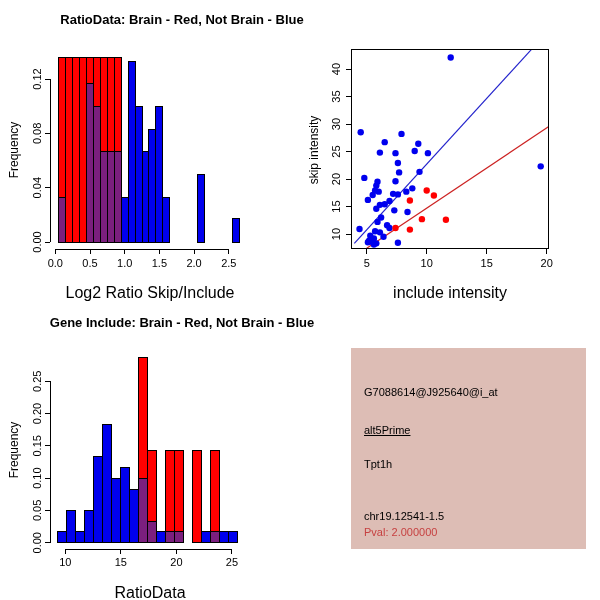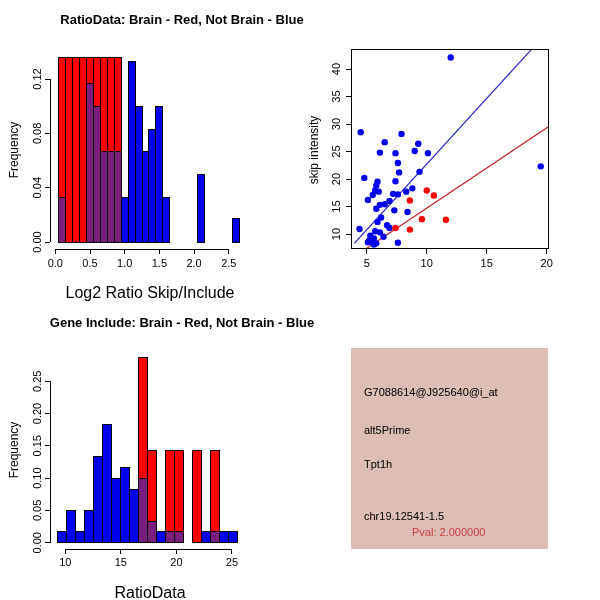--- a/index.html
+++ b/index.html
@@ -11,21 +11,21 @@
   #panel-bl{left:0;top:300px}
   #panel-br{left:300px;top:300px}
   .ptitle{position:absolute;top:12px;left:0;width:100%;text-align:center;
           font-size:13px;font-weight:bold;white-space:nowrap;margin-left:32px;}
   #panel-bl .ptitle{top:15px;}
   .xlab{position:absolute;top:284px;left:0;width:100%;text-align:center;font-size:16px;}
   .ylab{position:absolute;left:-86px;top:143px;width:200px;text-align:center;
         font-size:12px;transform:rotate(-90deg);}
   .panel svg{position:absolute;left:0;top:0;}
   svg text{font-family:"Liberation Sans",sans-serif;font-size:11px;fill:#000;}
-  .info-box{position:absolute;left:51px;top:48px;width:197px;height:201px;}
+  .info-box{position:absolute;left:51px;top:48px;width:228px;height:201px;padding-left:7px;}
   .info-line{position:absolute;left:13px;font-size:11px;white-space:nowrap;}
   .il-0{top:38px}.il-1{top:76px}.il-2{top:110px}.il-3{top:149px}.il-4{top:178px}
 </style>
 </head>
 <body>
 
 <div id="canvas">
 
   <div class="panel" id="panel-tl">
     <svg id="svg-tl" width="300" height="300">
@@ -164,20 +164,21 @@
         <line x1="46" y1="151.5" x2="51" y2="151.5" stroke="#000" stroke-width="1" shape-rendering="crispEdges"></line>
         <text x="40" y="151.5" text-anchor="middle" transform="rotate(-90 40 151.5)">25</text>
         <line x1="46" y1="124" x2="51" y2="124" stroke="#000" stroke-width="1" shape-rendering="crispEdges"></line>
         <text x="40" y="124" text-anchor="middle" transform="rotate(-90 40 124)">30</text>
         <line x1="46" y1="96.5" x2="51" y2="96.5" stroke="#000" stroke-width="1" shape-rendering="crispEdges"></line>
         <text x="40" y="96.5" text-anchor="middle" transform="rotate(-90 40 96.5)">35</text>
         <line x1="46" y1="69" x2="51" y2="69" stroke="#000" stroke-width="1" shape-rendering="crispEdges"></line>
         <text x="40" y="69" text-anchor="middle" transform="rotate(-90 40 69)">40</text>
       </svg>
     <div class="ylab">skip intensity</div>
+    <div class="xlab">include intensity</div>
   </div>
 
   <div class="panel" id="panel-bl">
     <svg id="svg-bl" width="300" height="300">
         <rect x="138.2927" y="57.94400000000002" width="8.99909999999997" height="184.75599999999997" fill="#FF0000" stroke="#000" stroke-width="1" shape-rendering="crispEdges"></rect>
         <rect x="147.29179999999997" y="150.322" width="8.999099999999999" height="92.37799999999999" fill="#FF0000" stroke="#000" stroke-width="1" shape-rendering="crispEdges"></rect>
         <rect x="165.29" y="150.322" width="8.99909999999997" height="92.37799999999999" fill="#FF0000" stroke="#000" stroke-width="1" shape-rendering="crispEdges"></rect>
         <rect x="174.28909999999996" y="150.322" width="8.999099999999999" height="92.37799999999999" fill="#FF0000" stroke="#000" stroke-width="1" shape-rendering="crispEdges"></rect>
         <rect x="192.2873" y="150.322" width="8.99909999999997" height="92.37799999999999" fill="#FF0000" stroke="#000" stroke-width="1" shape-rendering="crispEdges"></rect>
         <rect x="210.2855" y="150.322" width="8.999099999999942" height="92.37799999999999" fill="#FF0000" stroke="#000" stroke-width="1" shape-rendering="crispEdges"></rect>
@@ -223,20 +224,20 @@
         <text x="231.95" y="266" text-anchor="middle">25</text>
       </svg>
     <div class="ptitle">Gene Include: Brain - Red, Not Brain - Blue</div>
     <div class="ylab">Frequency</div>
     <div class="xlab">RatioData</div>
   </div>
 
   <div class="panel" id="panel-br">
     <div class="info-box" id="info-box" style="background: rgb(221, 189, 181);">
       <div class="info-line il-0" style="color: rgb(0, 0, 0);">G7088614@J925640@i_at</div>
-      <div class="info-line il-1" style="color: rgb(0, 0, 0);">alt5Prime</div>
+      <div class="info-line il-1" style="color: rgb(0, 0, 0); text-decoration: underline;">alt5Prime</div>
       <div class="info-line il-2" style="color: rgb(0, 0, 0);">Tpt1h</div>
       <div class="info-line il-3" style="color: rgb(0, 0, 0); margin-top: 13px;">chr19.12541-1.5</div>
-      <div class="info-line il-4" style="color: rgb(198, 65, 65); margin-left: 48px;">Pval: 2.000000</div>
+      <div class="info-line il-4" style="color: rgb(198, 65, 65);">Pval: 2.000000</div>
     </div>
   </div>
 
 </div>
 
 </body></html>

